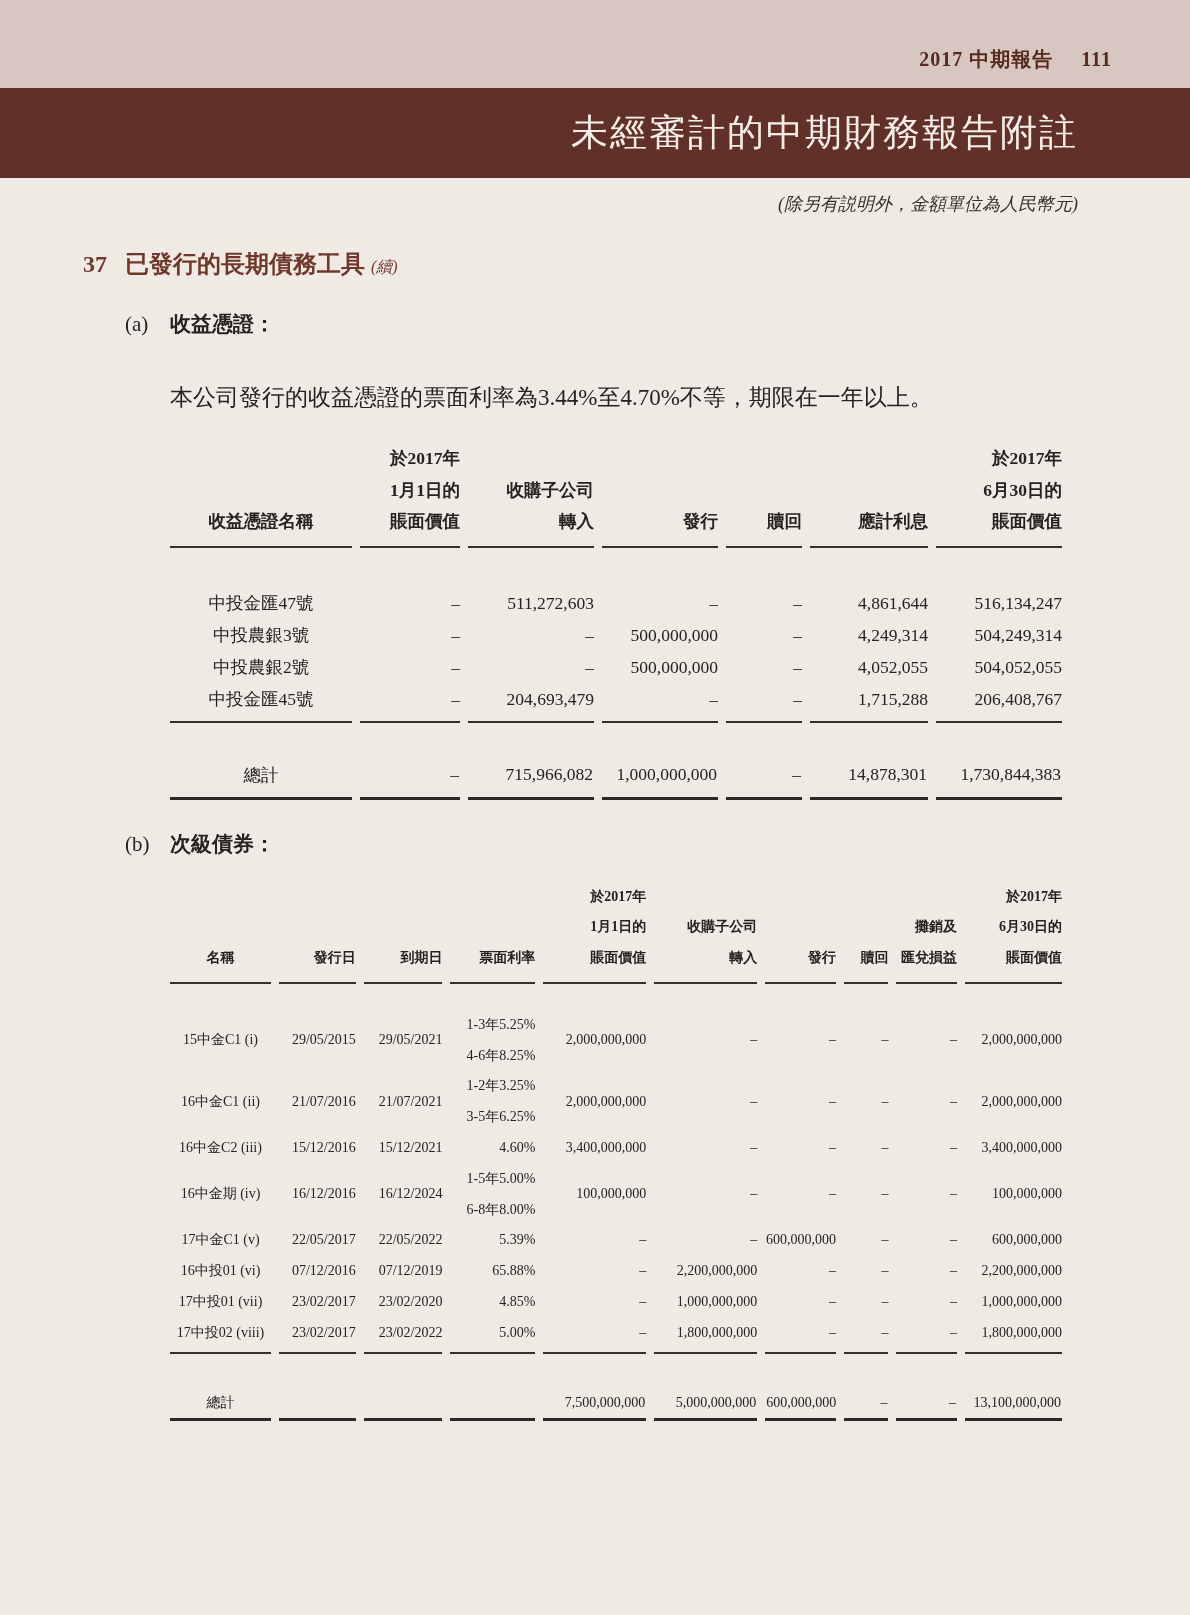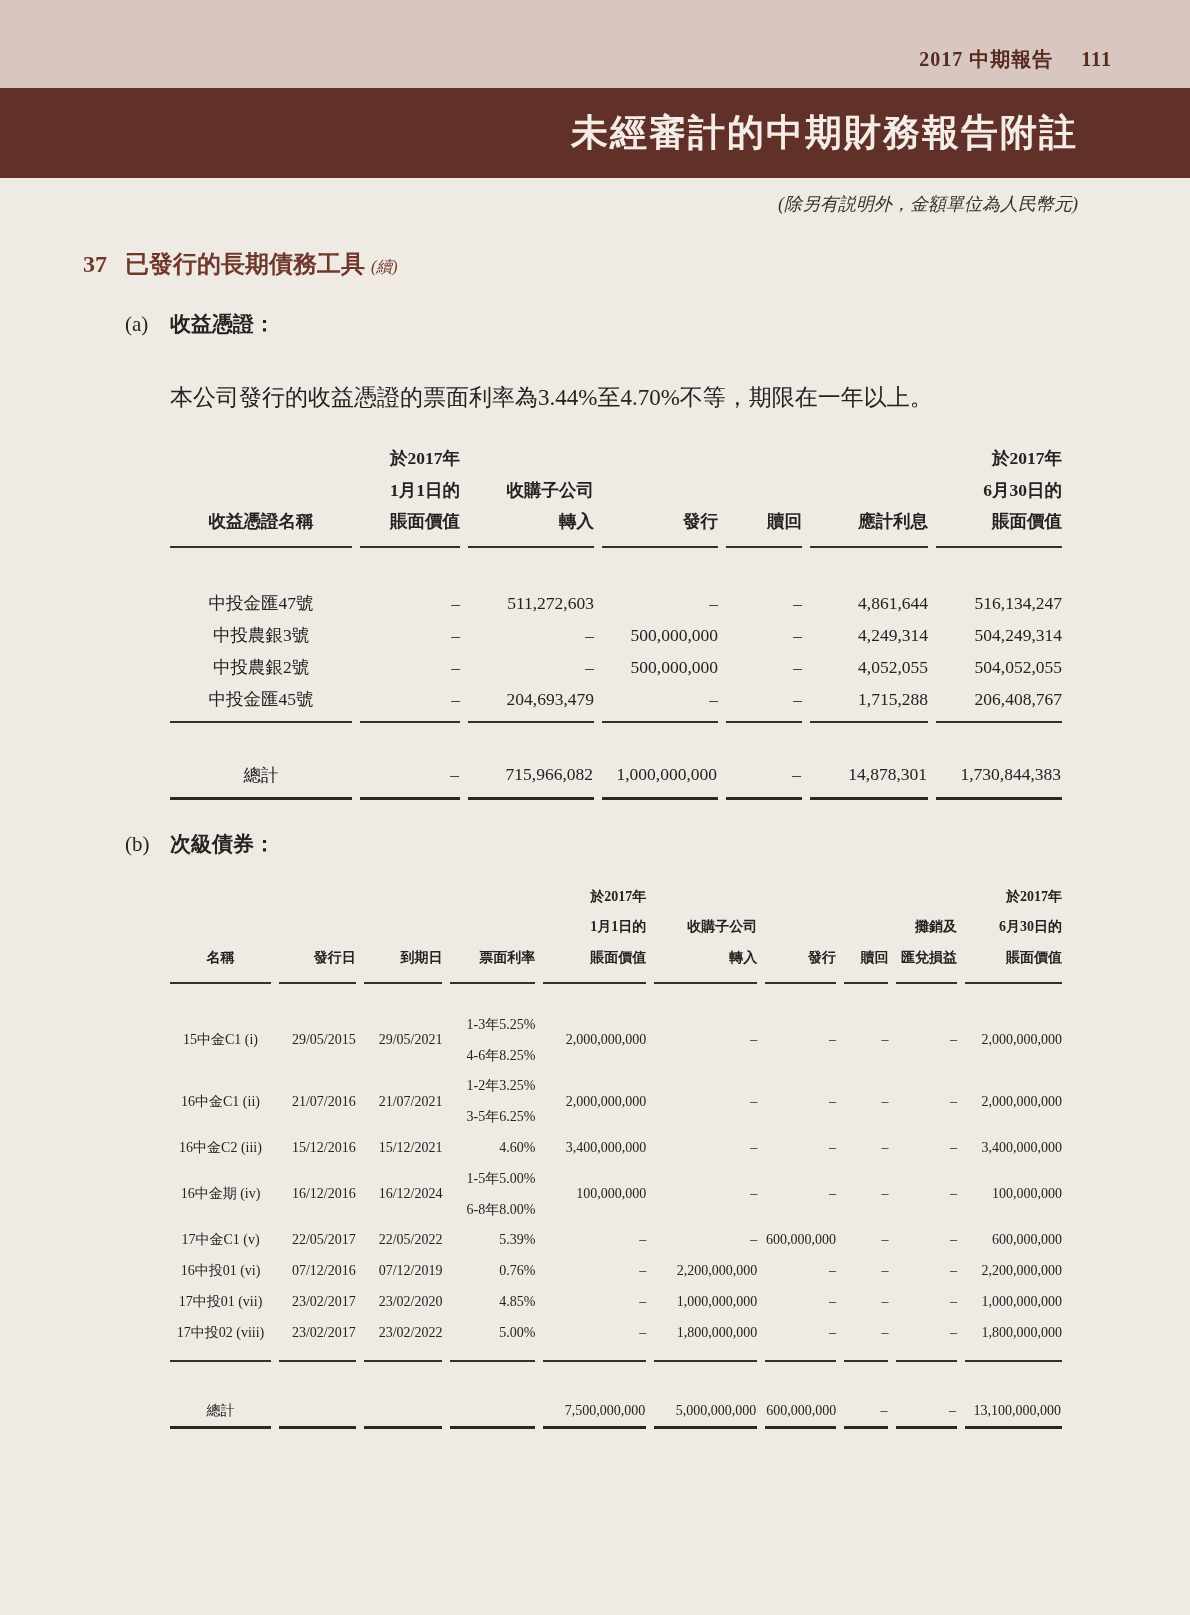--- a/index.html
+++ b/index.html
@@ -17,21 +17,21 @@
   .header-meta{
     position:absolute;right:78px;bottom:15px;font-weight:bold;font-size:20px;
     color:var(--header_meta_text);letter-spacing:1px;margin-left:36px;
   }
   .header-meta .pagenum{margin-left:28px;}
   .title-band{
     height:90px;background:var(--banner_bg);display:flex;align-items:center;
     justify-content:flex-end;padding-right:112px;
   }
   .title-band h1{
-    margin:0;color:var(--banner_text);font-size:37px;font-weight:bold;letter-spacing:2px;
+    margin:0;color:var(--banner_text);font-size:37px;font-weight:normal;letter-spacing:2px;
   }
   .subtitle{
     text-align:right;padding-right:112px;margin-top:14px;font-style:italic;
     font-size:18px;color:#37302a;
   }
   .content{padding:0 112px 60px 83px;}
   .section-heading{margin-top:32px;font-size:24px;font-weight:bold;color:var(--heading_accent);}
   .sec-num{display:inline-block;width:42px;}
   .sec-cont{font-size:16px;font-style:italic;font-weight:normal;margin-left:6px;}
   .part-heading{margin:30px 0 0 42px;font-size:21px;font-weight:bold;}
@@ -53,21 +53,21 @@
   .tbl-a th{line-height:1.8;}
   .tbl-a tbody.rows td{padding:3px 0;line-height:1.5;}
   .tbl-a tbody.rows tr:first-child td{padding-top:42px;}
   .tbl-a tbody.rows tr:last-child td{border-bottom:2px solid var(--rule_color);padding-bottom:8px;}
   .tbl-a tr.total td{padding-top:40px;padding-bottom:10px;border-bottom:3px solid #2c2823;}
   
   .tbl-b{margin-top:24px;font-size:14px;}
   .tbl-b th{line-height:2.2;}
   .tbl-b tbody.rows td{padding:0;line-height:2.2;}
   .tbl-b tbody.rows tr:first-child td{padding-top:26px;}
-  .tbl-b tbody.rows tr:last-child td{border-bottom:2px solid var(--rule_color);padding-bottom:11px;}
+  .tbl-b tbody.rows tr:last-child td{border-bottom:2px solid var(--rule_color);padding-bottom:3px;}
   .tbl-b tr.total td{padding-top:40px;padding-bottom:6px;border-bottom:3px solid #2c2823;}
 </style>
 </head>
 <body>
 
 <div class="page">
 
   <div class="top-band">
     <div class="header-meta">
       <span>2017 中期報告</span><span class="pagenum">111</span>
@@ -270,21 +270,21 @@
                 <td>–</td>
                 <td>600,000,000</td>
                 <td>–</td>
                 <td>–</td>
                 <td>600,000,000</td>
               </tr>
               <tr>
                 <td>16中投01 (vi)</td>
                 <td>07/12/2016</td>
                 <td>07/12/2019</td>
-                <td>0.76%</td>
+                <td>65.88%</td>
                 <td>–</td>
                 <td>2,200,000,000</td>
                 <td>–</td>
                 <td>–</td>
                 <td>–</td>
                 <td>2,200,000,000</td>
               </tr>
               <tr>
                 <td>17中投01 (vii)</td>
                 <td>23/02/2017</td>

